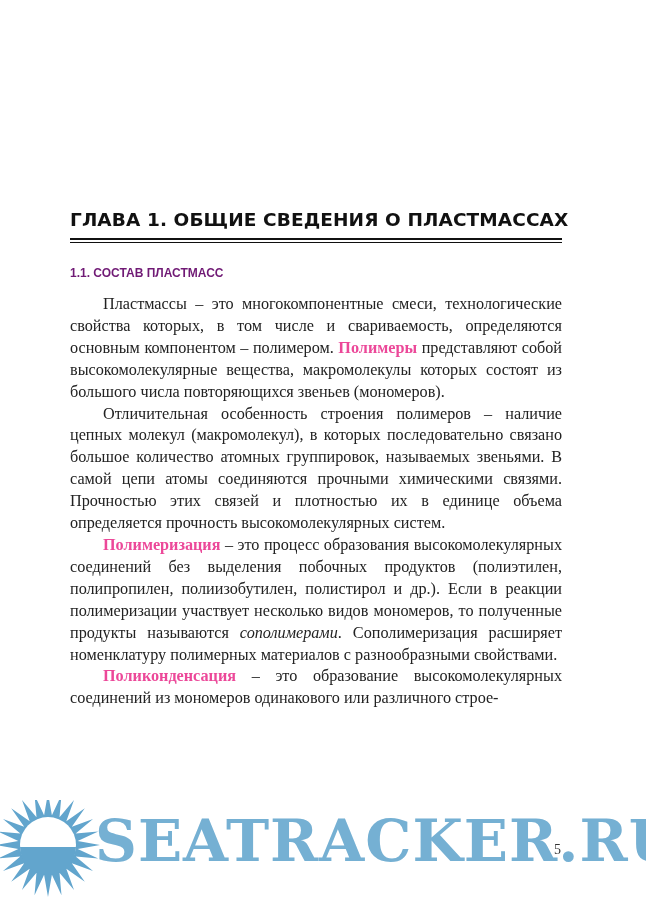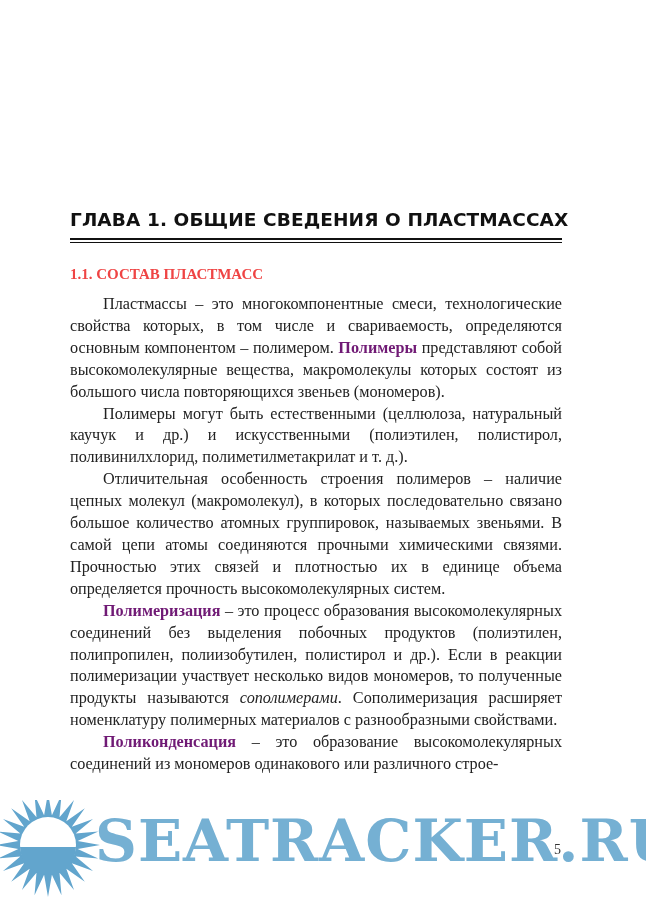--- a/index.html
+++ b/index.html
@@ -8,30 +8,30 @@
   .chapter-title {
     position: absolute; left: 70px; top: 209px; width: 492px;
     font-family: "DejaVu Sans", sans-serif; font-weight: bold; font-size: 18.5px;
     color: #111; letter-spacing: 0.1px; white-space: nowrap;
   }
   .rule { position: absolute; left: 70px; width: 492px; background: #111; }
   .rule.r1 { top: 238px; height: 2px; }
   .rule.r2 { top: 242px; height: 1px; }
   .section-title {
     position: absolute; left: 70px; top: 266px;
-    font-family: Liberation Serif, serif; font-weight: bold; font-size: 15px;
-    color: #ef4444; white-space: nowrap;
+    font-family: Liberation Sans, sans-serif; font-weight: bold; font-size: 12px;
+    color: #701a75; white-space: nowrap;
   }
   .body-text {
     position: absolute; left: 70px; top: 294px; width: 492px;
     font-family: "Liberation Serif", serif; font-size: 16.2px; line-height: 21.9px;
     color: #222; text-align: justify; hyphens: manual;
   }
   .body-text p { margin: 0; text-indent: 33px; }
-  .body-text b { color: #701a75; }
+  .body-text b { color: #ec4899; }
   .page-number {
     position: absolute; left: 554px; top: 842px;
     font-family: "Liberation Serif", serif; font-size: 14px; color: #333;
   }
   .watermark { position: absolute; left: 0; top: 800px; width: 646px; height: 99px; pointer-events: none; }
   .wm-text {
     position: absolute; left: 95px; top: 812px;
     font-family: "DejaVu Serif", serif; font-weight: bold; font-size: 58px;
     color: rgba(98,165,205,0.88); letter-spacing: 1px; white-space: nowrap;
     line-height: 1;
@@ -43,21 +43,20 @@
 <div class="page">
 
   <div class="chapter-title">ГЛАВА 1. ОБЩИЕ СВЕДЕНИЯ О ПЛАСТМАССАХ</div>
   <div class="rule r1"></div>
   <div class="rule r2"></div>
 
   <div class="section-title">1.1. СОСТАВ ПЛАСТМАСС</div>
 
   <div class="body-text">
     <p><span>Пластмассы – это многокомпонентные смеси, техноло­ги­ческие свойства которых, в том числе и свариваемость, опре­де­ляются основным компонентом – полимером. </span><b>Полимеры</b><span> пред­ставляют собой высокомолекулярные вещества, макромолекулы которых состоят из большого числа повторяющихся звеньев (мо­номеров).</span></p>
-    <p>Полимеры могут быть естественными (целлюлоза, натураль­ный каучук и др.) и искусственными (полиэтилен, полистирол, поливинилхлорид, полиметилметакрилат и т. д.).</p>
     <p>Отличительная особенность строения полимеров – нали­чие цепных молекул (макромолекул), в которых последовательно связано большое количество атомных группировок, называемых звеньями. В самой цепи атомы соединяются прочными хими­ческими связями. Прочностью этих связей и плотностью их в единице объема определяется прочность высокомолекулярных систем.</p>
     <p><b>Полимеризация</b><span> – это процесс образования высокомолеку­лярных соединений без выделения побочных продуктов (поли­этилен, полипропилен, полиизобутилен, полистирол и др.). Если в реакции полимеризации участвует несколько видов мономеров, то полученные продукты называются </span><i>сополимерами</i><span>. Сополиме­ризация расширяет номенклатуру полимерных материалов с раз­нообразными свойствами.</span></p>
     <p><b>Поликонденсация</b><span> – это образование высокомолекулярных соединений из мономеров одинакового или различного строе-</span></p>
   </div>
 
   <div class="page-number">5</div>
 
   <svg class="watermark" viewBox="0 0 646 99" width="646" height="99">
     <g id="sun" transform="translate(48,45)" fill="#62a5cd">
     <polygon points="0.0,-52.0 3.9,-29.7 13.5,-50.2 11.5,-27.7 26.0,-45.0 18.3,-23.8 36.8,-36.8 23.8,-18.3 45.0,-26.0 27.7,-11.5 50.2,-13.5 29.7,-3.9 52.0,0.0 29.7,3.9 50.2,13.5 27.7,11.5 45.0,26.0 23.8,18.3 36.8,36.8 18.3,23.8 26.0,45.0 11.5,27.7 13.5,50.2 3.9,29.7 0.0,52.0 -3.9,29.7 -13.5,50.2 -11.5,27.7 -26.0,45.0 -18.3,23.8 -36.8,36.8 -23.8,18.3 -45.0,26.0 -27.7,11.5 -50.2,13.5 -29.7,3.9 -52.0,0.0 -29.7,-3.9 -50.2,-13.5 -27.7,-11.5 -45.0,-26.0 -23.8,-18.3 -36.8,-36.8 -18.3,-23.8 -26.0,-45.0 -11.5,-27.7 -13.5,-50.2 -3.9,-29.7" fill="#62a5cd"></polygon>

